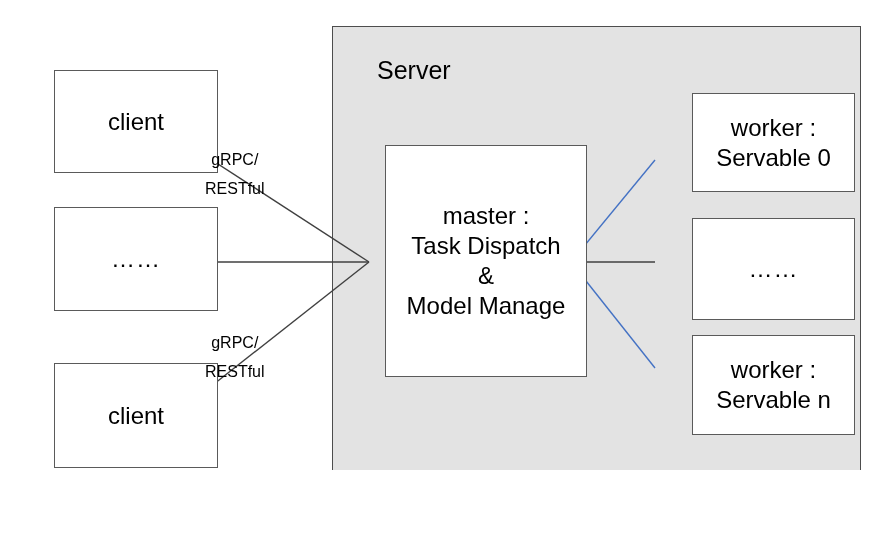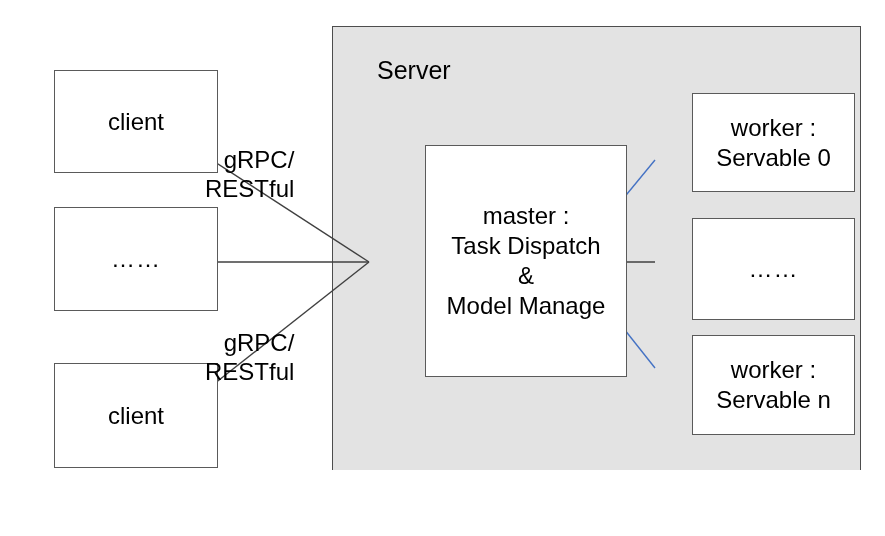--- a/index.html
+++ b/index.html
@@ -52,34 +52,34 @@
     position: absolute;
     font-family: "Liberation Sans", sans-serif;
     font-size: 25px;
     line-height: 28px;
     color: #000000;
     white-space: nowrap;
   }
   .edge-label {
     position: absolute;
     font-family: "Liberation Sans", sans-serif;
-    font-size: 24px;
+    font-size: 16px;
     line-height: 29px;
     color: #000000;
-    text-align: right;
+    text-align: center;
     white-space: pre-line;
     background: transparent;
   }
   
   #client-top      { left: 17px;  top: 70px;  width: 164px; height: 103px; }
   #client-middle   { left: 17px;  top: 207px; width: 164px; height: 104px; }
   #client-bottom   { left: 17px;  top: 363px; width: 164px; height: 105px; }
   #server-box      { left: 332px; top: 26px;  width: 529px; height: 486px; }
   #server-label    { left: 377px; top: 56px; }
-  #master-box      { left: 388px; top: 145px; width: 202px; height: 232px; }
+  #master-box      { left: 348px; top: 145px; width: 202px; height: 232px; }
   #worker-0        { left: 655px; top: 93px;  width: 163px; height: 99px; }
   #worker-middle   { left: 655px; top: 218px; width: 163px; height: 102px; }
   #worker-n        { left: 655px; top: 335px; width: 163px; height: 100px; }
   #label-grpc-top    { left: 205px; top: 145px; }
   #label-grpc-bottom { left: 205px; top: 328px; }
   .dots-text {
     letter-spacing: 1px;
   }
 </style>
 </head>

